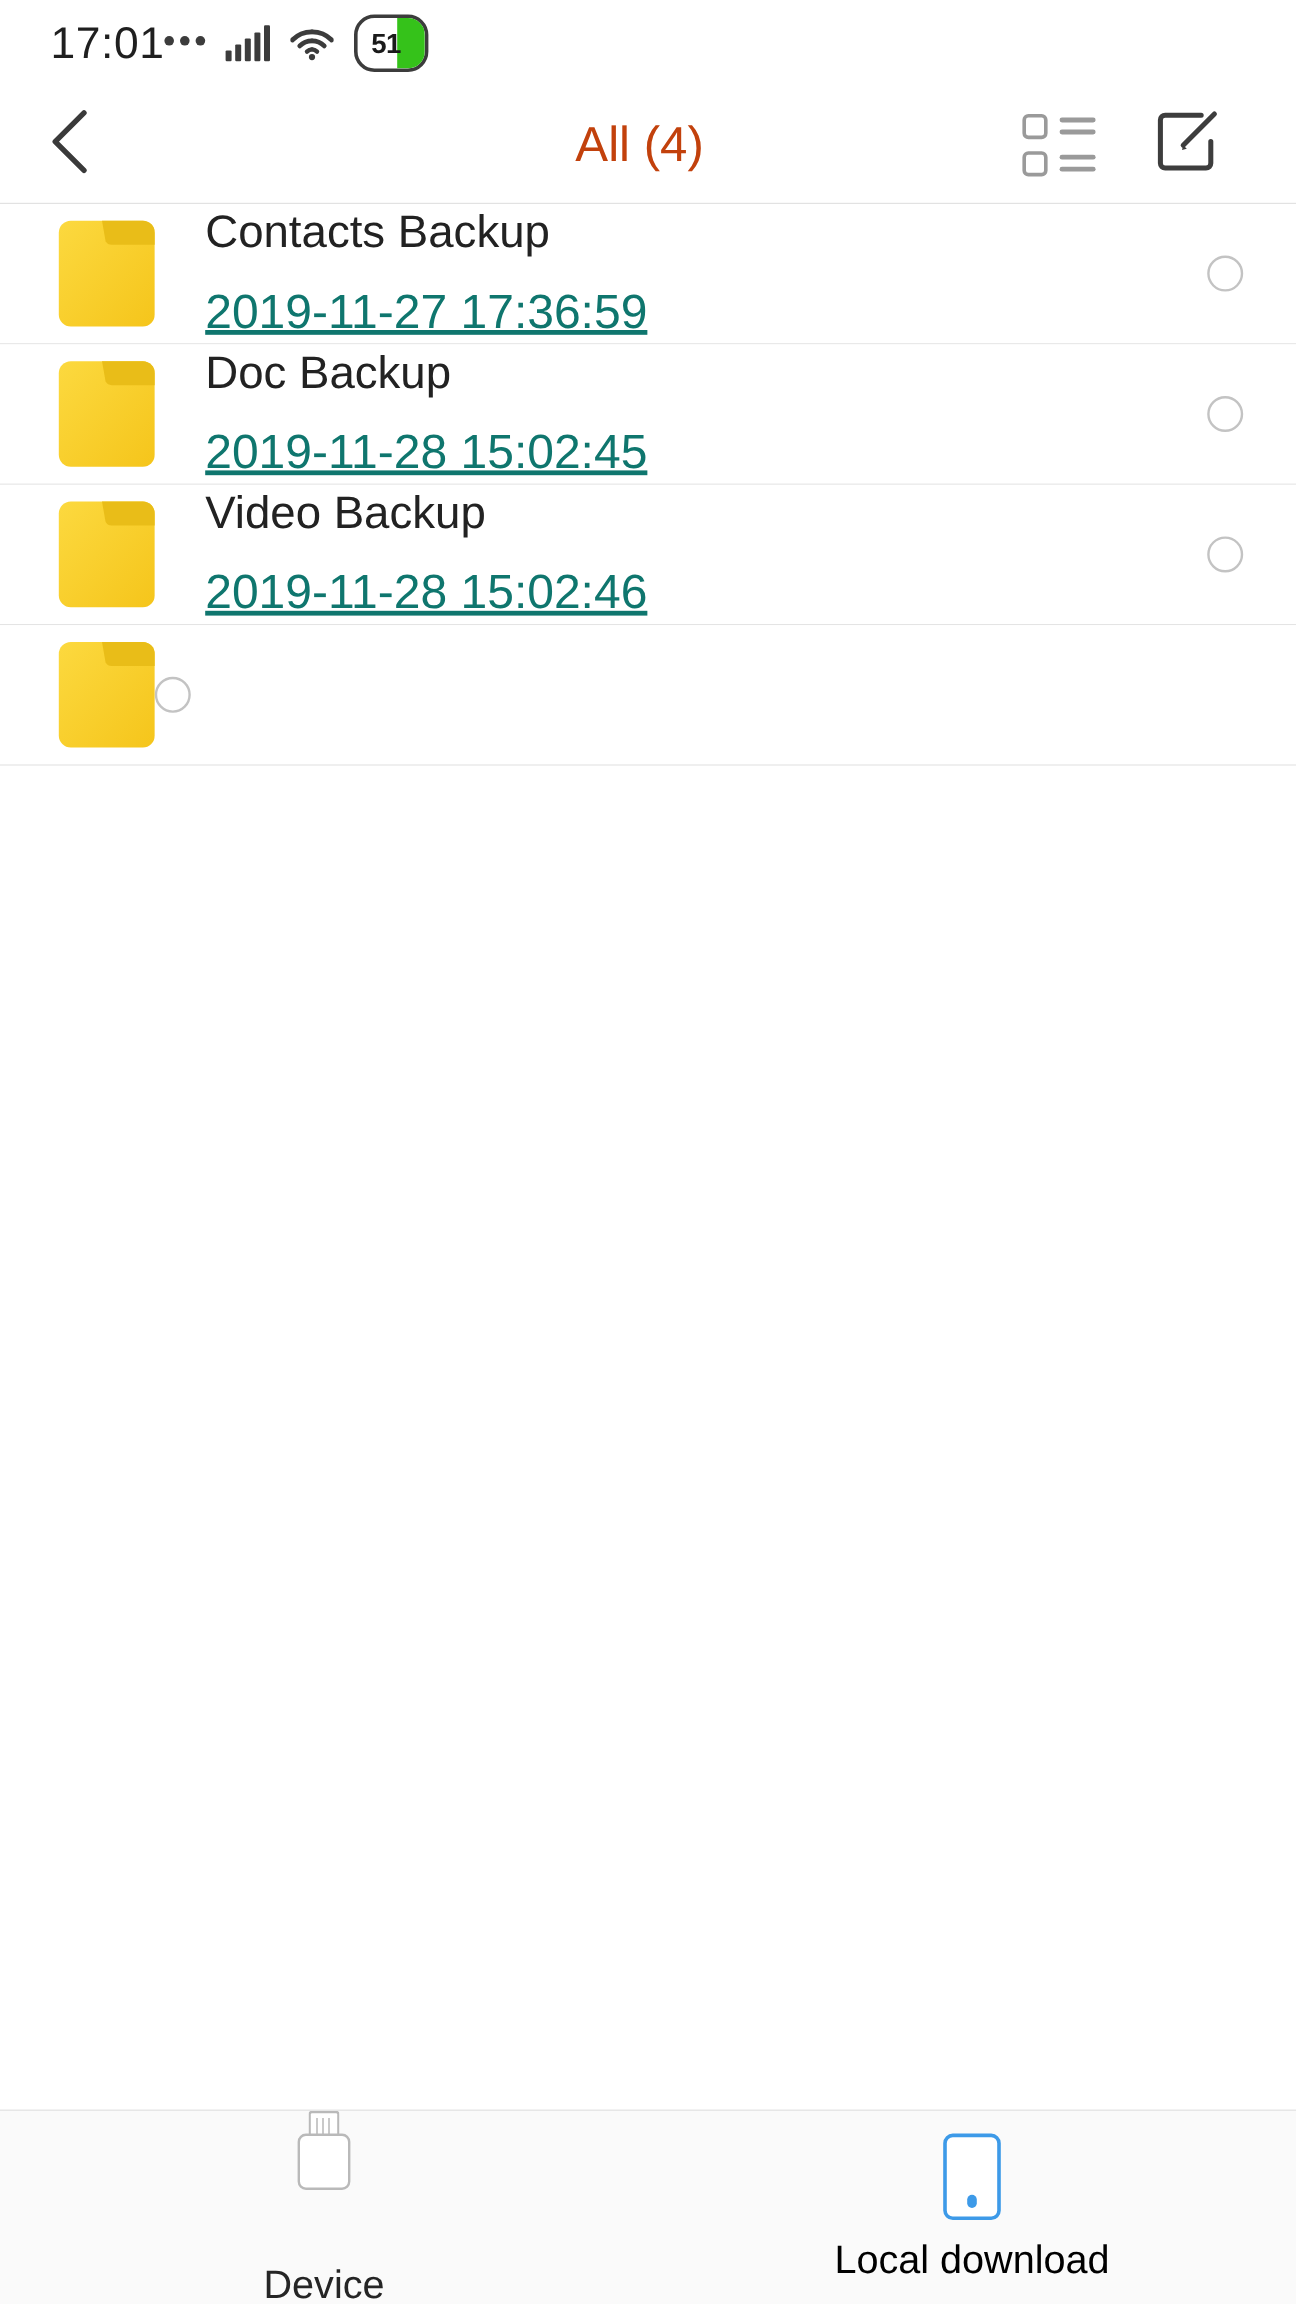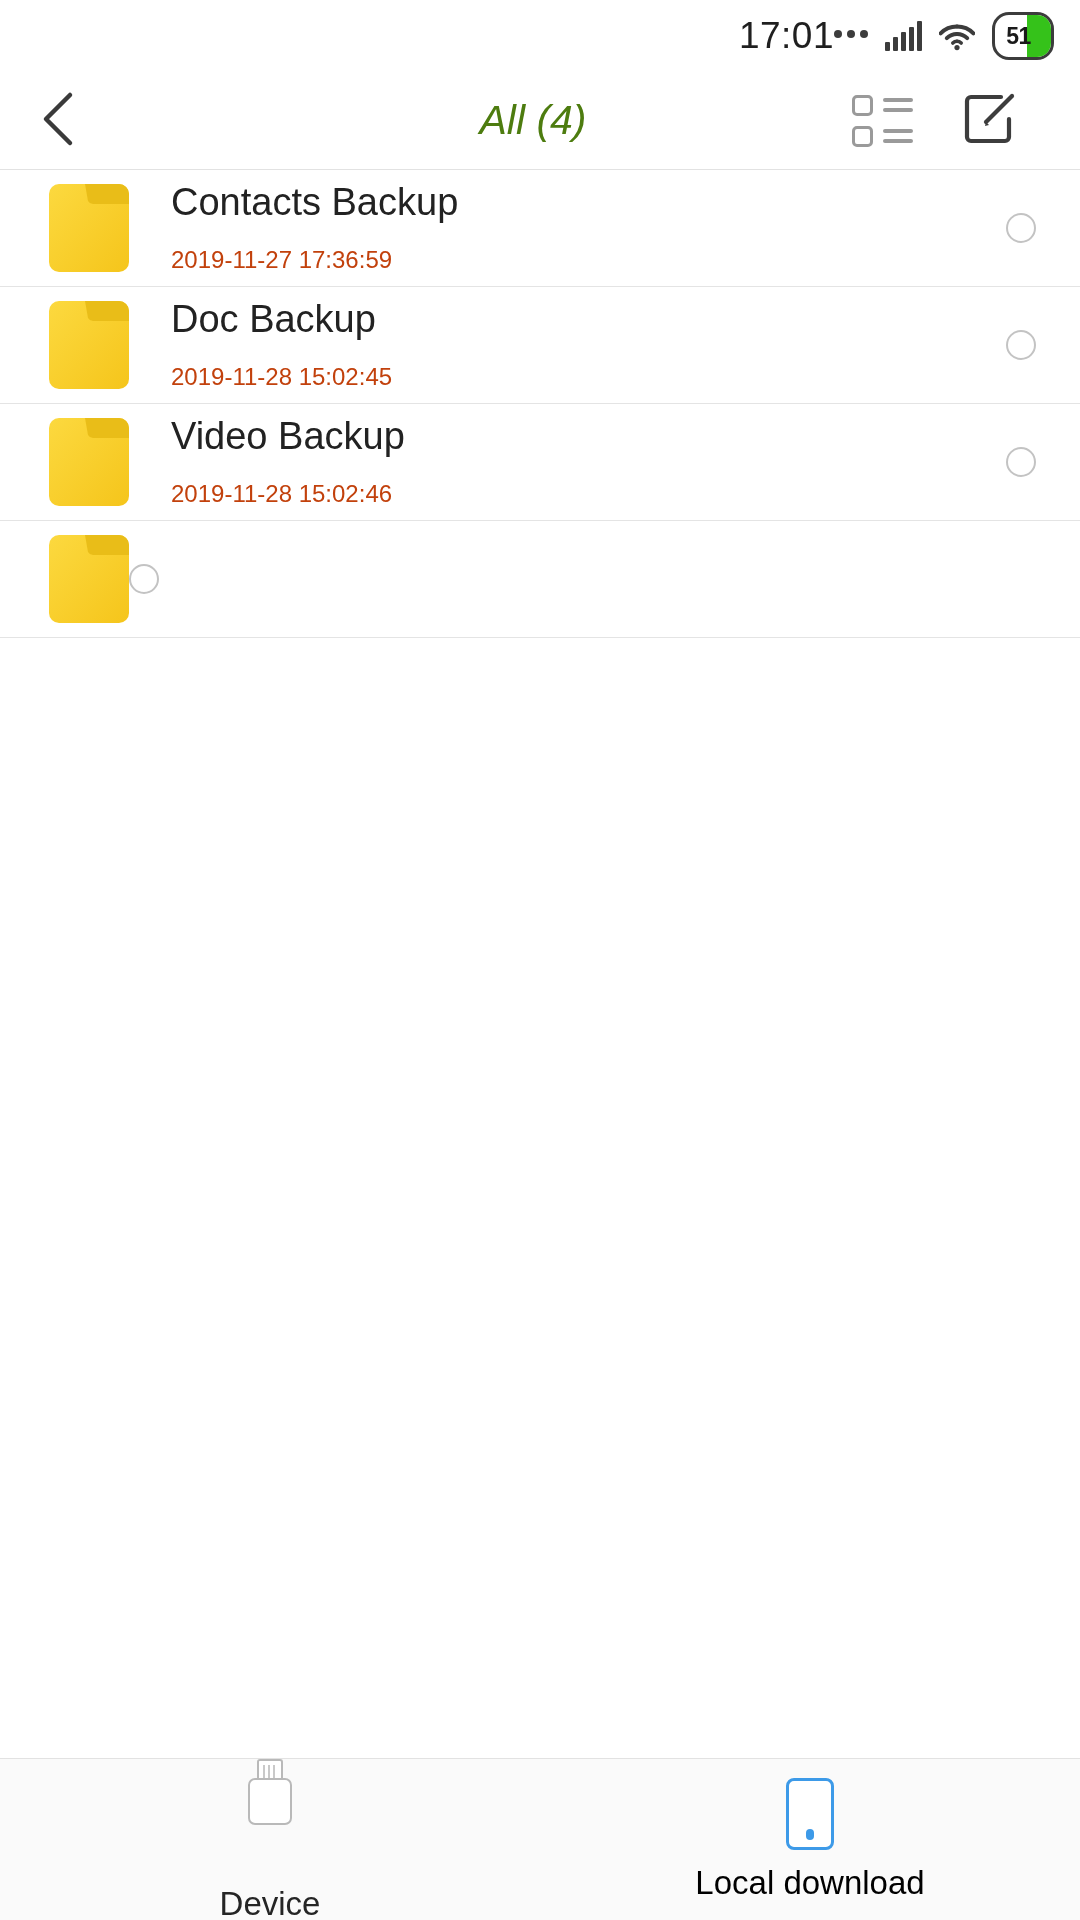--- a/index.html
+++ b/index.html
@@ -8,23 +8,24 @@
     background:#ffffff;
     font-family:"Liberation Sans", sans-serif;
     -webkit-font-smoothing:antialiased;
     overflow:hidden;
   }
   #app { position:relative; width:1080px; height:1920px; display:flex; flex-direction:column; background:#ffffff; }
 
   
   .statusbar {
     height:72px; flex:0 0 72px;
-    display:flex; align-items:center; justify-content:flex-end;
-    padding:0 26px 0 41px;
+    display:flex; align-items:center; justify-content:flex-start;
+    padding:0 26px 0 30px;
     background:#ffffff;
+    margin-left:12px;
   }
   .status-time { font-size:37px; color:#1f1f1f; letter-spacing:0.5px; font-weight:400; }
   .status-right { display:flex; align-items:center; gap:17px; }
   .dots-icon { display:flex; gap:5px; align-items:center; padding-bottom:4px; }
   .dots-icon i { width:8px; height:8px; border-radius:50%; background:#3c3c3c; display:block; }
   .signal-icon { display:flex; align-items:flex-end; gap:3px; height:30px; }
   .signal-icon i { width:5px; background:#3c3c3c; display:block; border-radius:1px; }
   .signal-icon i:nth-child(1){height:9px;}
   .signal-icon i:nth-child(2){height:14px;}
   .signal-icon i:nth-child(3){height:19px;}
@@ -49,21 +50,21 @@
     background:#ffffff;
     position:relative;
     border-bottom:1.5px solid #e2e2e2;
   }
   .back-btn {
     width:120px; height:98px; display:flex; align-items:center; justify-content:center;
     flex:0 0 120px;
   }
   .title-text {
     position:absolute; left:0; right:14px; text-align:center;
-    font-size:41px; color:#4d7c0f; font-weight:400; pointer-events:none;font-style:italic;
+    font-size:41px; color:#c2410c; font-weight:400; pointer-events:none;
   }
   .title-actions { margin-left:auto; display:flex; align-items:center; gap:42px; padding-right:58px; }
   .icon-btn { width:66px; height:66px; display:flex; align-items:center; justify-content:center; }
 
   
   .listview-icon { width:58px; height:52px; display:flex; flex-direction:column; justify-content:space-between; }
   .lv-row { display:flex; align-items:center; gap:10px; }
   .lv-box { width:21px; height:21px; border:3px solid #9a9a9a; border-radius:5px; flex:0 0 21px; }
   .lv-lines { display:flex; flex-direction:column; gap:6px; flex:1; }
   .lv-lines i { display:block; height:4px; background:#9a9a9a; border-radius:2px; width:30px; }
@@ -72,21 +73,21 @@
   .filelist { flex:1 1 auto; background:#ffffff; overflow:hidden; }
   .file-row {
     height:117px; display:flex; align-items:center;
     border-bottom:1.5px solid #e4e4e4;
     padding-left:41px; padding-right:44px;
     background:#ffffff;
   }
   .folder-icon { width:88px; height:92px; flex:0 0 88px; position:relative; }
   .file-meta { margin-left:42px; flex:1 1 auto; display:flex; flex-direction:column; gap:24px; min-width:0; }
   .file-name { font-size:38px; color:#222222; line-height:1.05; white-space:nowrap; }
-  .file-date { font-size:24px; color:#c2410c; line-height:1.05; white-space:nowrap; }
+  .file-date { font-size:40px; color:#0f766e; line-height:1.05; white-space:nowrap;text-decoration:underline; }
   .radio-circle {
     width:30px; height:30px; border-radius:50%;
     border:2px solid #c3c3c3; background:#ffffff; flex:0 0 30px;
   }
 
   .spacer { flex:1 1 auto; background:#ffffff; }
 
   
   .tabbar {
     height:162px; flex:0 0 162px;

